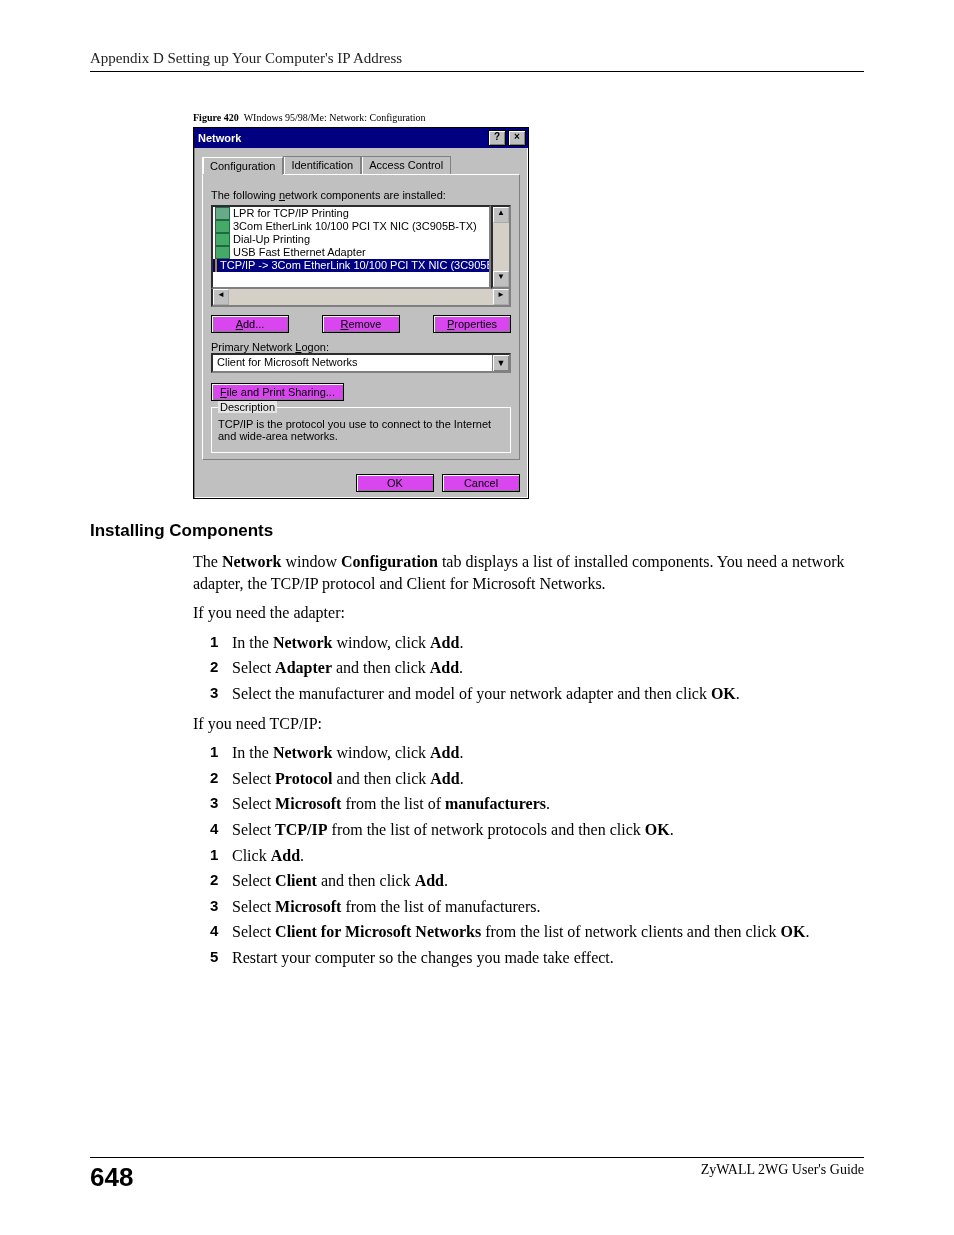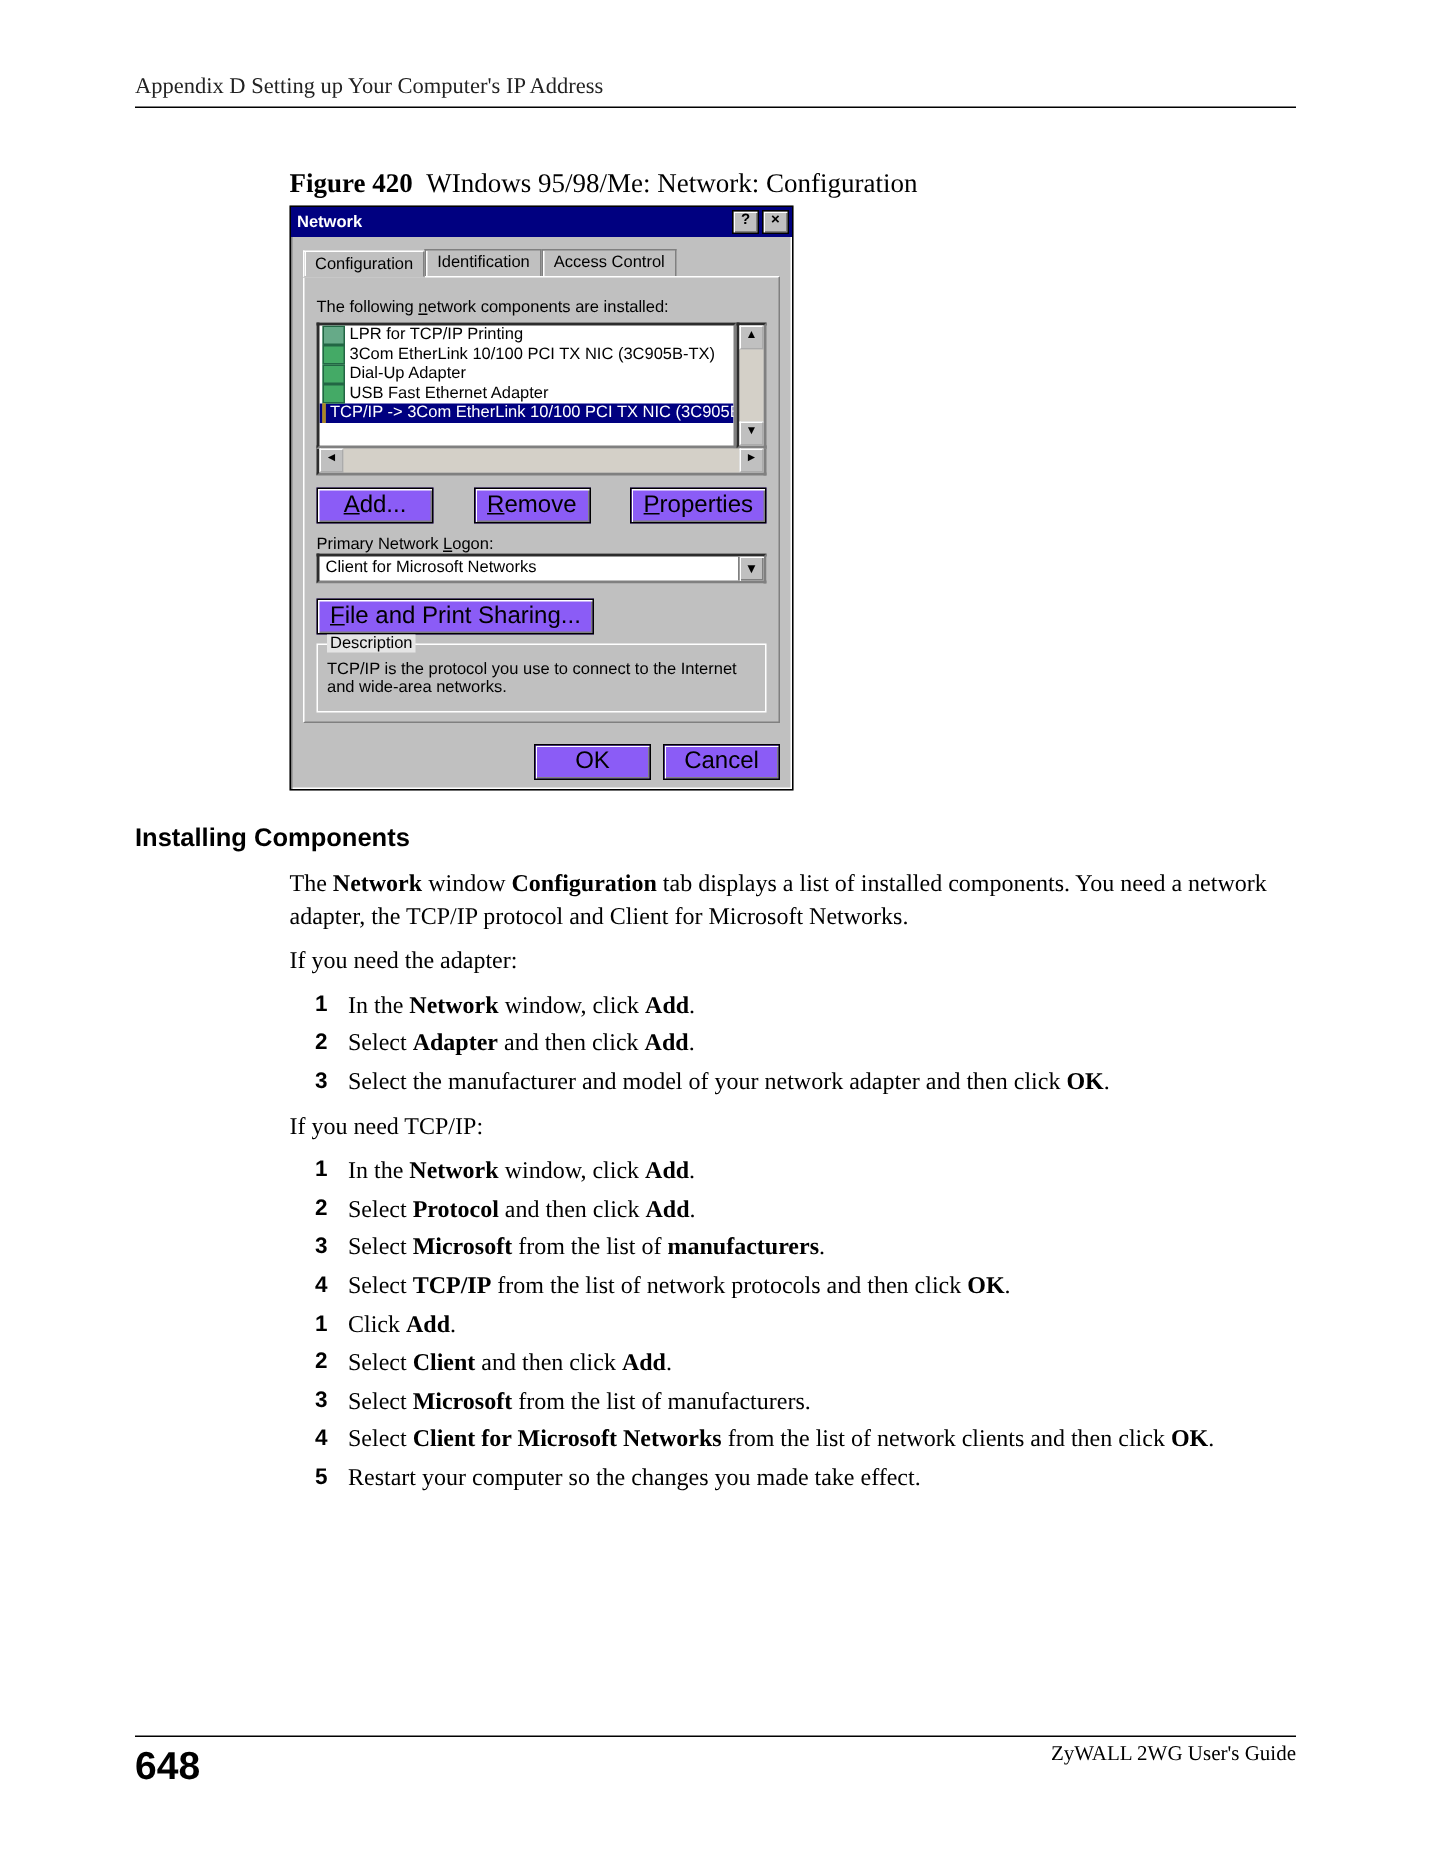--- a/index.html
+++ b/index.html
@@ -17,21 +17,21 @@
     position: relative;
   }
   .header-line {
     font-size: 15px;
     color: #222;
     border-bottom: 1px solid #000;
     padding-bottom: 4px;
     margin-bottom: 40px;
   }
   .figure-caption {
-    font-size: 18px;
+    font-size: 10px;
     margin: 0 0 4px 0;
     padding-left: 103px;
   }
   .figure-caption b { font-weight: bold; }
   .dialog-wrap {
     padding-left: 103px;
     margin-bottom: 22px;
   }
   
   .dialog {
@@ -124,24 +124,24 @@
   .sb-track { flex:1; background:#d4d0c8; }
   .hscroll {
     display:flex; height:16px; border:2px inset #808080; background:#c0c0c0;
     margin-top:-2px;
   }
   .hscroll .sb-btn { width:14px; height:auto; }
   .row-btns { display:flex; justify-content: space-between; margin:8px 0; }
   .btn98 {
     min-width: 78px;
     padding: 2px 8px;
-    background: #8b5cf6;
+    background: #d946ef;
     border: 1px solid #000;
     box-shadow: 1px 1px 0 #fff inset, -1px -1px 0 #808080 inset;
-    font-family: inherit; font-size: 16px;
+    font-family: inherit; font-size: 11px;
     text-align: center;
   }
   .sel98 {
     width: 100%;
     box-sizing: border-box;
     background: #fff;
     border: 2px inset #808080;
     height: 20px;
     padding: 1px 18px 1px 4px;
     font-size: 11px;
@@ -212,21 +212,21 @@
               <div class="lb-item">
                   <span class="ic"></span>
                   <span>LPR for TCP/IP Printing</span>
                 </div>
               <div class="lb-item">
                   <span class="ic net"></span>
                   <span>3Com EtherLink 10/100 PCI TX NIC (3C905B-TX)</span>
                 </div>
               <div class="lb-item">
                   <span class="ic net"></span>
-                  <span>Dial-Up Adapter</span>
+                  <span>Dial-Up Printing</span>
                 </div>
               <div class="lb-item">
                   <span class="ic net"></span>
                   <span>USB Fast Ethernet Adapter</span>
                 </div>
               <div class="lb-item sel">
                   <span class="ic prot"></span>
                   <span>TCP/IP -&gt; 3Com EtherLink 10/100 PCI TX NIC (3C905B-T</span>
                 </div>
             </div>

